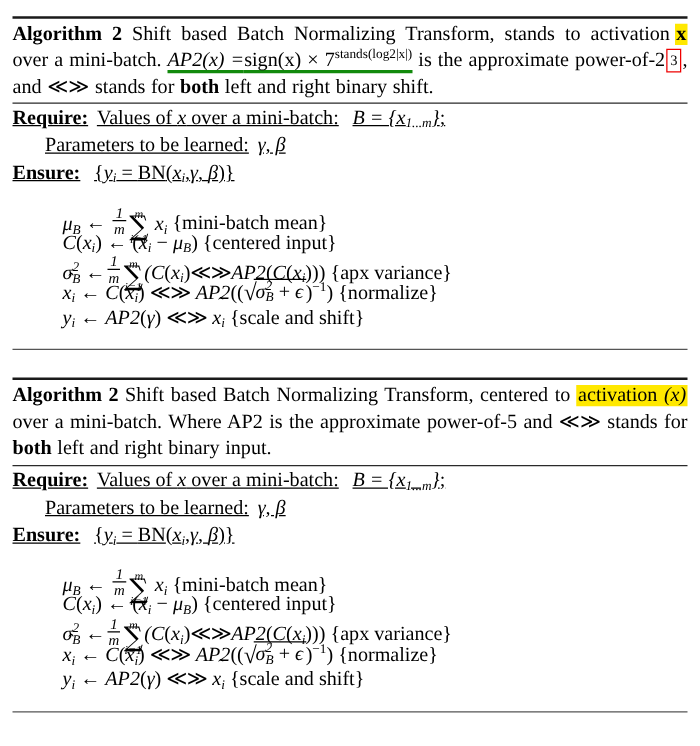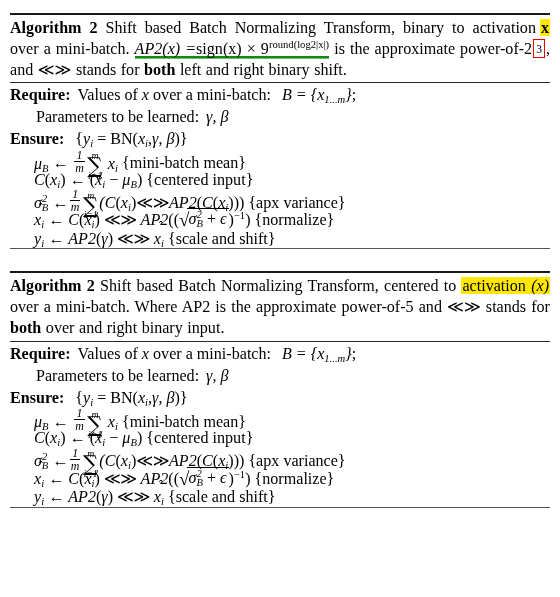--- a/index.html
+++ b/index.html
@@ -92,30 +92,31 @@
     top: -1px;
   }
   .box-red sup.sm { vertical-align: baseline; font-size: 0.72em; }
 
   
   .reqline {
     font-size: 16.1px;
     line-height: 21px;
     margin: 1px 0;
     white-space: nowrap;
+    text-decoration: underline;
   }
   .reqline.indent { padding-left: 26px; }
   .reqline .kw { font-weight: bold; }
   .sp { display: inline-block; width: 7px; }
   .sp-l { display: inline-block; width: 11px; }
 
   
   .steps {
     padding-left: 24px;
-    margin: 0;
+    margin: 16px;
   }
   .step {
     font-size: 16.1px;
     line-height: 19.6px;
     white-space: nowrap;
     margin: 0;
     height: 19.6px;
   }
   .step .txt { font-style: normal; }
 
@@ -194,23 +195,23 @@
 <div class="page">
 
   <div class="algo-block">
 
     <div style="height:13px"></div>
     <hr class="rule-thick">
 
     <div class="caption">
       <span class="algo-name">Algorithm 2</span>
       <span>Shift based Batch Normalizing Transform,</span>
-      <span>binary to activation</span><span class="hl-yellow b" style="margin-left:4px;">x</span>
+      <span>stands to activation</span><span class="hl-yellow b" style="margin-left:4px;">x</span>
       <span>over a mini-batch.</span>
-      <span class="ul-green mi">AP2(x) =</span><span class="ul-green"><span class="mu">sign(x) × 9</span><sup class="sm mu">round(log2|x|)</sup></span>
+      <span class="ul-green mi">AP2(x) =</span><span class="ul-green"><span class="mu">sign(x) × 7</span><sup class="sm mu">stands(log2|x|)</sup></span>
       <span>is the approximate power-of-2</span><span class="box-red"><sup class="sm">3</sup></span><span>, and ≪≫ stands for</span>
       <span class="b">both</span>
       <span>left and right binary shift.</span>
     </div>
 
     <hr class="rule-mid">
 
     <div class="reqline">
       <span class="kw">Require:</span><span class="sp"></span><span>Values of&nbsp;<span class="mi">x</span>&nbsp;over a mini-batch:</span><span class="sp-l"></span><span class="mi">B&nbsp;=&nbsp;{x<sub class="sm">1...m</sub>}<span class="mu">;</span></span>
     </div>
@@ -257,21 +258,21 @@
     <hr class="rule-thick">
 
     <div class="caption">
       <span class="algo-name">Algorithm 2</span>
       <span>Shift based Batch Normalizing Transform,</span>
       <span>centered to</span>
       <span class="hl-yellow">activation <span class="mi">(x)</span></span>
       <span>over a mini-batch. Where AP2 is</span>
       <span>the approximate power-of-5 and ≪≫ stands for</span>
       <span class="b">both</span>
-      <span>over</span>
+      <span>left</span>
       <span>and right binary input.</span>
     </div>
 
     <hr class="rule-mid">
 
     <div class="reqline">
       <span class="kw">Require:</span><span class="sp"></span><span>Values of&nbsp;<span class="mi">x</span>&nbsp;over a mini-batch:</span><span class="sp-l"></span><span class="mi">B&nbsp;=&nbsp;{x<sub class="sm">1...m</sub>}<span class="mu">;</span></span>
     </div>
 
     <div class="reqline indent">

